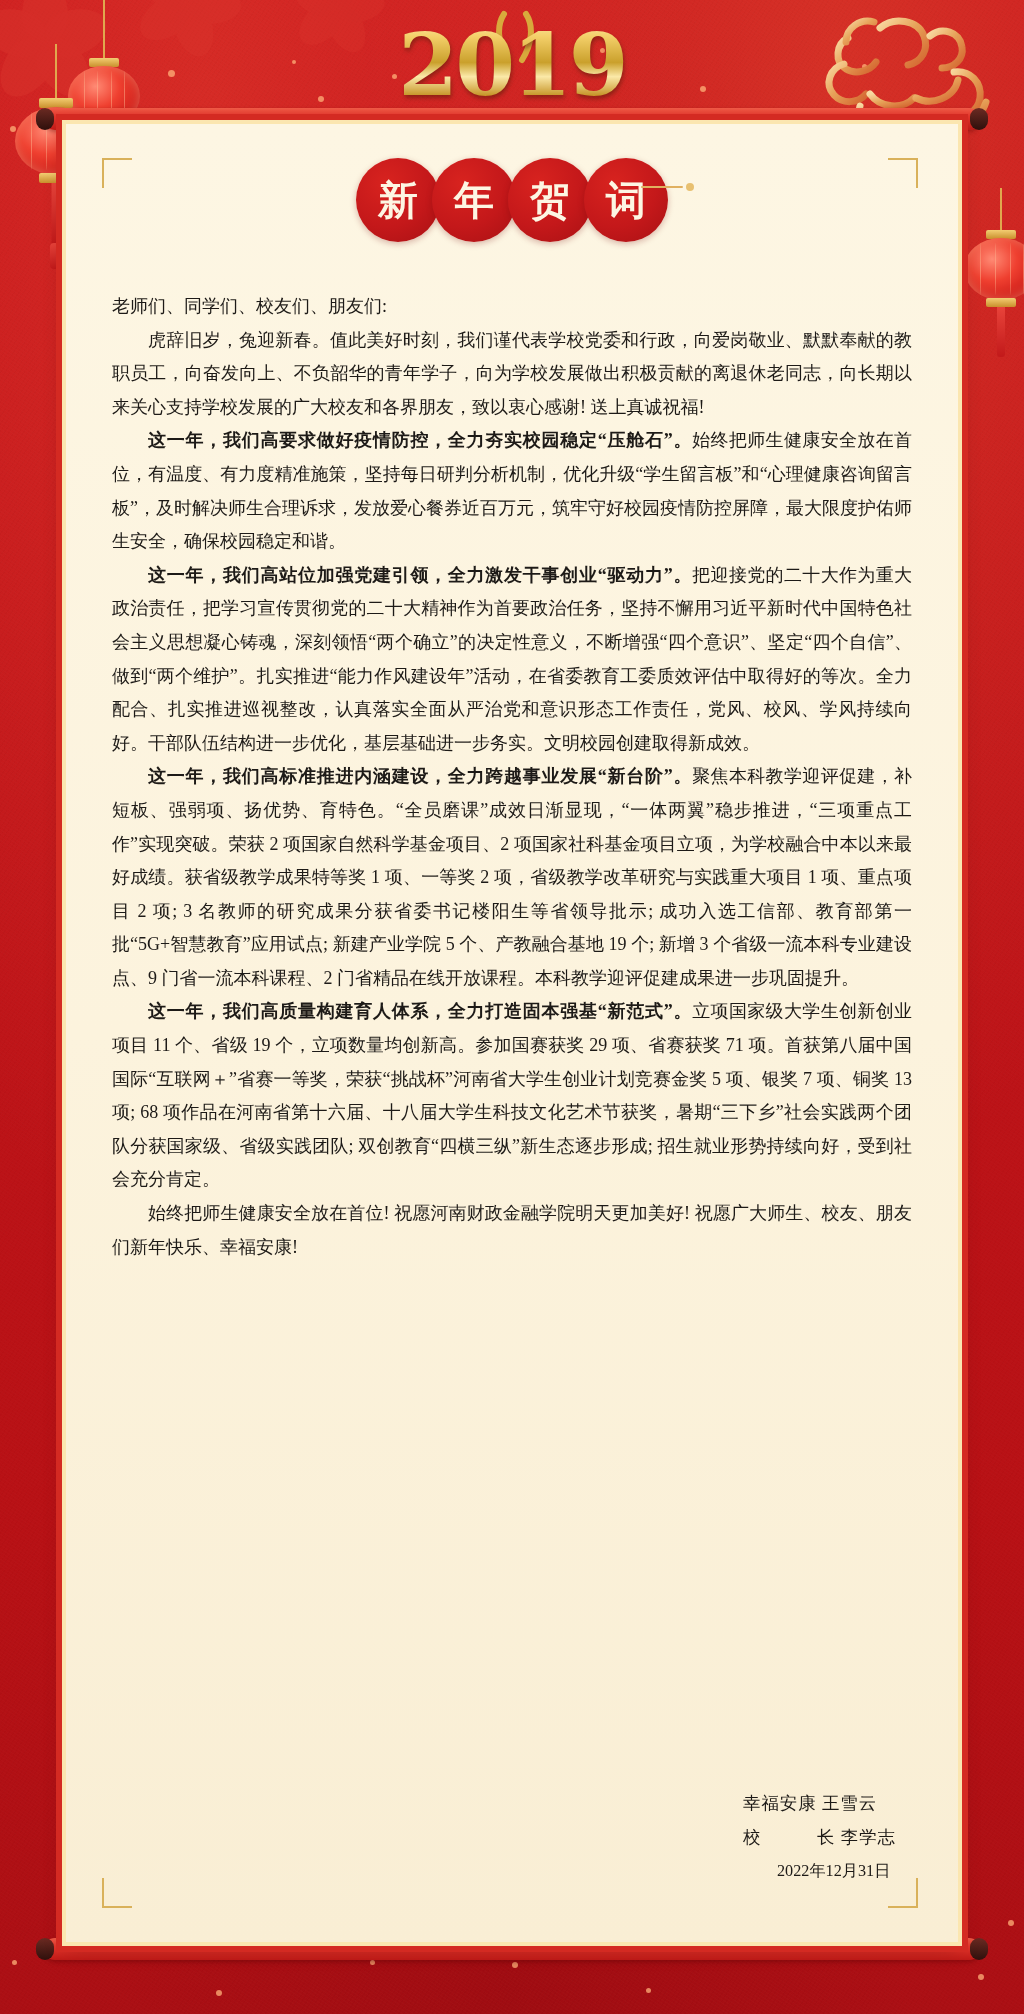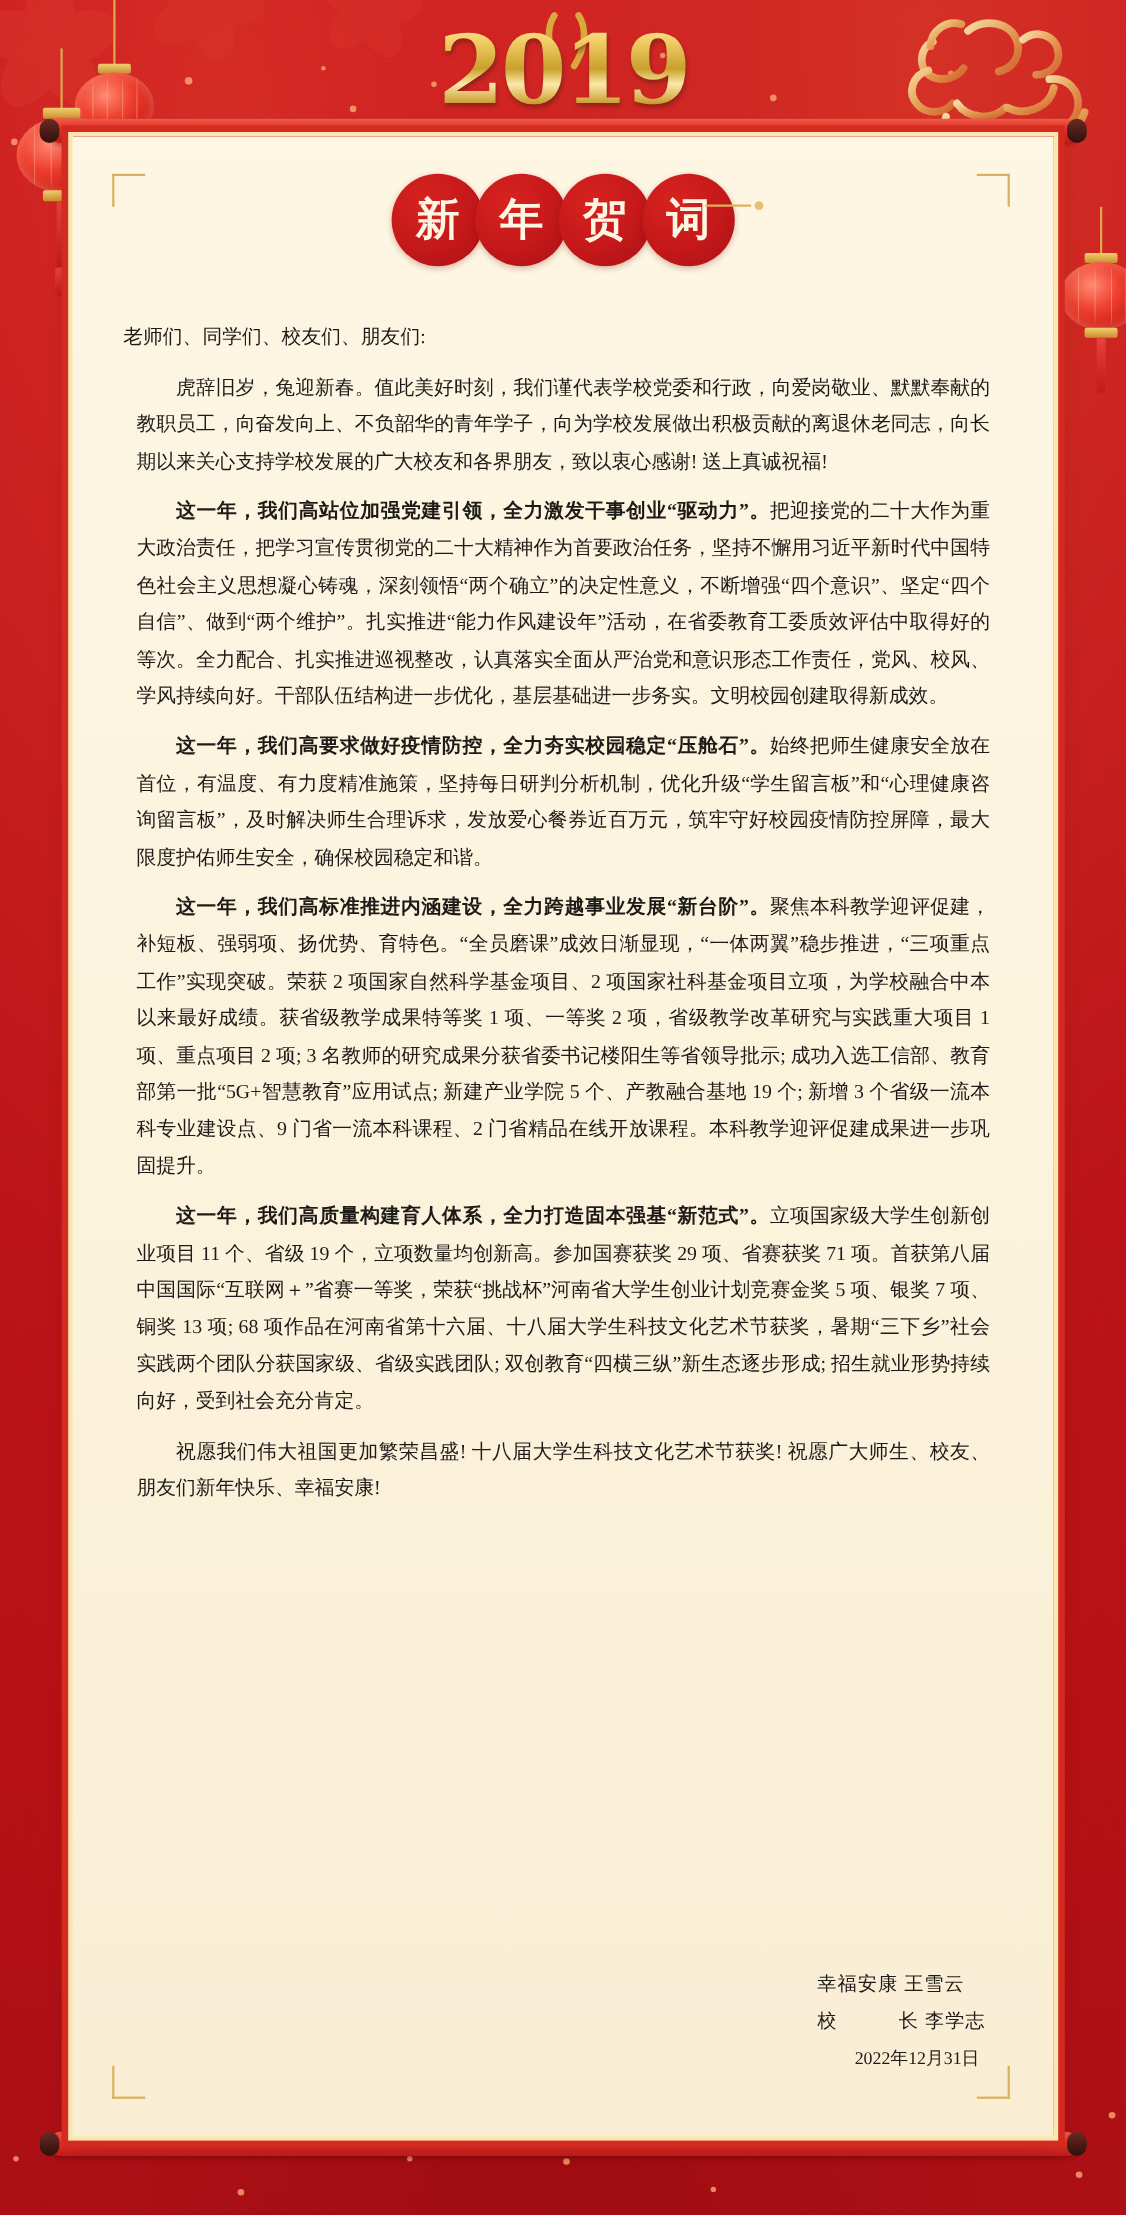--- a/index.html
+++ b/index.html
@@ -82,21 +82,21 @@
   .title-ball span{color:#fdf6e3;font-size:40px;font-weight:700;line-height:1;
     font-family:"DejaVu Sans","Liberation Sans",sans-serif;}
   #title-spark{position:absolute;left:640px;top:182px;width:58px;height:10px;}
 
   
   #letter{position:absolute;left:112px;top:290px;width:800px;
     color:#1d1a17;font-size:18px;line-height:33.6px;
     font-family:"Liberation Serif","DejaVu Serif",serif;
     text-align:justify;text-justify:inter-ideograph;}
   #letter .salutation{margin:0 0 0 0;}
-  #letter p{margin:12px;text-indent:2em;}
+  #letter p{margin:0;text-indent:2em;}
   #letter p.nosign{text-indent:0;}
   #letter b{font-weight:700;letter-spacing:.4px;}
 
   
   #sign{position:absolute;right:128px;top:1786px;text-align:left;
     color:#1d1a17;font-size:17.4px;line-height:34px;
     font-family:"Liberation Serif","DejaVu Serif",serif;}
   #sign .role{letter-spacing:1px;}
   #sign .date{font-size:16.2px;padding-left:34px;}
   .sp{display:inline-block;width:3.2em;}
@@ -243,24 +243,24 @@
     </div>
 </div>
 <svg id="title-spark" viewBox="0 0 58 10">
   <path d="M2 5h40" stroke="#e0b060" stroke-width="2" stroke-linecap="round"></path>
   <circle cx="50" cy="5" r="4" fill="#e8c070"></circle>
 </svg>
 
 <div id="letter">
   <p class="salutation nosign">老师们、同学们、校友们、朋友们:</p>
   <p><b></b><span>虎辞旧岁，兔迎新春。值此美好时刻，我们谨代表学校党委和行政，向爱岗敬业、默默奉献的教职员工，向奋发向上、不负韶华的青年学子，向为学校发展做出积极贡献的离退休老同志，向长期以来关心支持学校发展的广大校友和各界朋友，致以衷心感谢! 送上真诚祝福!</span></p>
+  <p><b>这一年，我们高要求做好疫情防控，全力夯实校园稳定“压舱石”。</b><span>始终把师生健康安全放在首位，有温度、有力度精准施策，坚持每日研判分析机制，优化升级“学生留言板”和“心理健康咨询留言板”，及时解决师生合理诉求，发放爱心餐券近百万元，筑牢守好校园疫情防控屏障，最大限度护佑师生安全，确保校园稳定和谐。</span></p>
   <p><b>这一年，我们高站位加强党建引领，全力激发干事创业“驱动力”。</b><span>把迎接党的二十大作为重大政治责任，把学习宣传贯彻党的二十大精神作为首要政治任务，坚持不懈用习近平新时代中国特色社会主义思想凝心铸魂，深刻领悟“两个确立”的决定性意义，不断增强“四个意识”、坚定“四个自信”、做到“两个维护”。扎实推进“能力作风建设年”活动，在省委教育工委质效评估中取得好的等次。全力配合、扎实推进巡视整改，认真落实全面从严治党和意识形态工作责任，党风、校风、学风持续向好。干部队伍结构进一步优化，基层基础进一步务实。文明校园创建取得新成效。</span></p>
-  <p><b>这一年，我们高要求做好疫情防控，全力夯实校园稳定“压舱石”。</b><span>始终把师生健康安全放在首位，有温度、有力度精准施策，坚持每日研判分析机制，优化升级“学生留言板”和“心理健康咨询留言板”，及时解决师生合理诉求，发放爱心餐券近百万元，筑牢守好校园疫情防控屏障，最大限度护佑师生安全，确保校园稳定和谐。</span></p>
   <p><b>这一年，我们高标准推进内涵建设，全力跨越事业发展“新台阶”。</b><span>聚焦本科教学迎评促建，补短板、强弱项、扬优势、育特色。“全员磨课”成效日渐显现，“一体两翼”稳步推进，“三项重点工作”实现突破。荣获 2 项国家自然科学基金项目、2 项国家社科基金项目立项，为学校融合中本以来最好成绩。获省级教学成果特等奖 1 项、一等奖 2 项，省级教学改革研究与实践重大项目 1 项、重点项目 2 项; 3 名教师的研究成果分获省委书记楼阳生等省领导批示; 成功入选工信部、教育部第一批“5G+智慧教育”应用试点; 新建产业学院 5 个、产教融合基地 19 个; 新增 3 个省级一流本科专业建设点、9 门省一流本科课程、2 门省精品在线开放课程。本科教学迎评促建成果进一步巩固提升。</span></p>
   <p><b>这一年，我们高质量构建育人体系，全力打造固本强基“新范式”。</b><span>立项国家级大学生创新创业项目 11 个、省级 19 个，立项数量均创新高。参加国赛获奖 29 项、省赛获奖 71 项。首获第八届中国国际“互联网＋”省赛一等奖，荣获“挑战杯”河南省大学生创业计划竞赛金奖 5 项、银奖 7 项、铜奖 13 项; 68 项作品在河南省第十六届、十八届大学生科技文化艺术节获奖，暑期“三下乡”社会实践两个团队分获国家级、省级实践团队; 双创教育“四横三纵”新生态逐步形成; 招生就业形势持续向好，受到社会充分肯定。</span></p>
-  <p><b></b><span>祝愿我们伟大祖国更加繁荣昌盛! 十八届大学生科技文化艺术节获奖! 祝愿广大师生、校友、朋友们新年快乐、幸福安康!</span></p>
+  <p><b></b><span>始终把师生健康安全放在首位! 祝愿河南财政金融学院明天更加美好! 祝愿广大师生、校友、朋友们新年快乐、幸福安康!</span></p>
 </div>
 
 <div id="sign">
   <div class="role"><span>幸福安康</span>&nbsp;<span>王雪云</span></div>
   <div class="role"><span>校</span><span class="sp"></span><span>长</span>&nbsp;<span>李学志</span></div>
   <div class="date">2022年12月31日</div>
 </div>
 
 </body></html>

